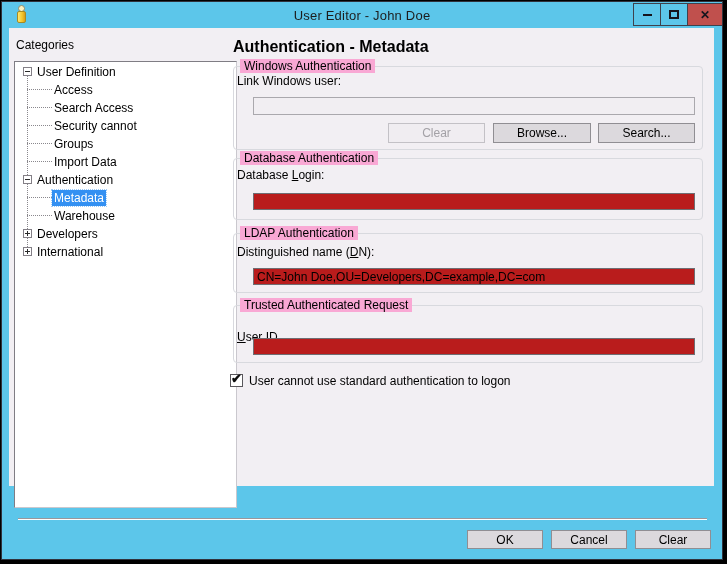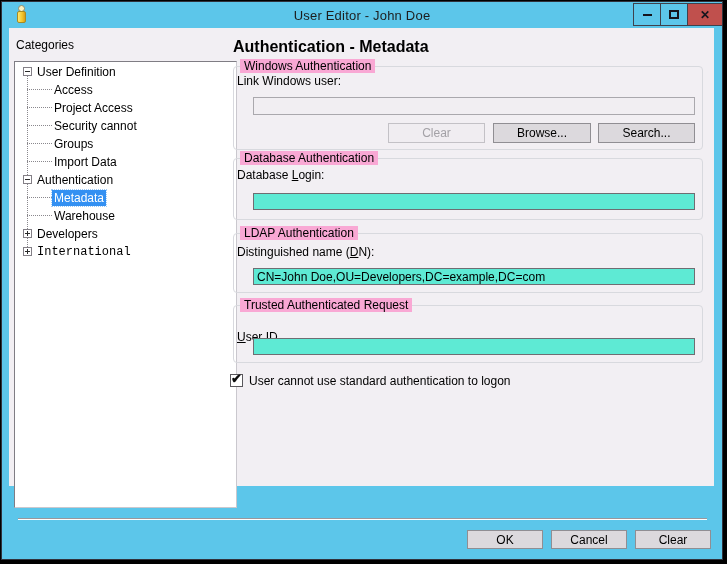--- a/index.html
+++ b/index.html
@@ -70,21 +70,21 @@
   
   .panel-header{position:absolute;left:224px;top:10px;font-weight:bold;font-size:16px;}
   .groupbox{
     position:absolute;left:224px;width:470px;border:1px solid #d8d9de;border-radius:4px;
     box-sizing:border-box;
   }
   .group-title{
     position:absolute;top:-8px;left:6px;background:#f9a8d4;padding:0 4px;white-space:nowrap;
   }
   .field{
-    position:absolute;box-sizing:border-box;border:1px solid #6f6d72;background:#5eead4;
+    position:absolute;box-sizing:border-box;border:1px solid #6f6d72;background:#b91c1c;
     font-family:"Liberation Sans",sans-serif;font-size:12px;padding:0 3px;margin:0;outline:none;
   }
   .field.disabled{background:#f1eef2;border-color:#aaa8ad;}
   .btn{
     position:absolute;box-sizing:border-box;background:#dcd9dd;border:1px solid #908e93;
     display:flex;align-items:center;justify-content:center;font-size:12px;color:#000;
     padding:4px;cursor:default;
   }
   .btn.disabled{background:#f0edf1;border-color:#c3c1c6;color:#a3a1a6;}
   .accel{text-decoration:underline;}
@@ -133,21 +133,21 @@
         <div class="tree-row" style="top: 1px;">
           <span class="tree-expander minus"></span>
           <span class="tree-label lvl0">User Definition</span>
         </div>
         <div class="tree-row" style="top: 19px;">
           <span class="tree-stub"></span>
           <span class="tree-label lvl1">Access</span>
         </div>
         <div class="tree-row" style="top: 37px;">
           <span class="tree-stub"></span>
-          <span class="tree-label lvl1">Project Access</span>
+          <span class="tree-label lvl1">Search Access</span>
         </div>
         <div class="tree-row" style="top: 55px;">
           <span class="tree-stub"></span>
           <span class="tree-label lvl1">Security cannot</span>
         </div>
         <div class="tree-row" style="top: 73px;">
           <span class="tree-stub"></span>
           <span class="tree-label lvl1">Groups</span>
         </div>
         <div class="tree-row" style="top: 91px;">
@@ -163,21 +163,21 @@
           <span class="tree-label lvl1 selected">Metadata</span>
         </div>
         <div class="tree-row" style="top: 145px;">
           <span class="tree-stub"></span>
           <span class="tree-label lvl1">Warehouse</span>
         </div>
         <div class="tree-row" style="top: 163px;">
           <span class="tree-expander plus"></span>
           <span class="tree-label lvl0">Developers</span>
         </div>
-        <div class="tree-row" style="top: 181px; font-family: Liberation Mono, monospace;">
+        <div class="tree-row" style="top: 181px;">
           <span class="tree-expander plus"></span>
           <span class="tree-label lvl0">International</span>
         </div>
       </div>
 
     <div class="panel-header">Authentication - Metadata</div>
 
     <div class="groupbox" style="top:38px;height:84px;">
       <span class="group-title">Windows Authentication</span>
       <div class="static-label" style="left:3px;top:7px;">Link Windows user:</div>

